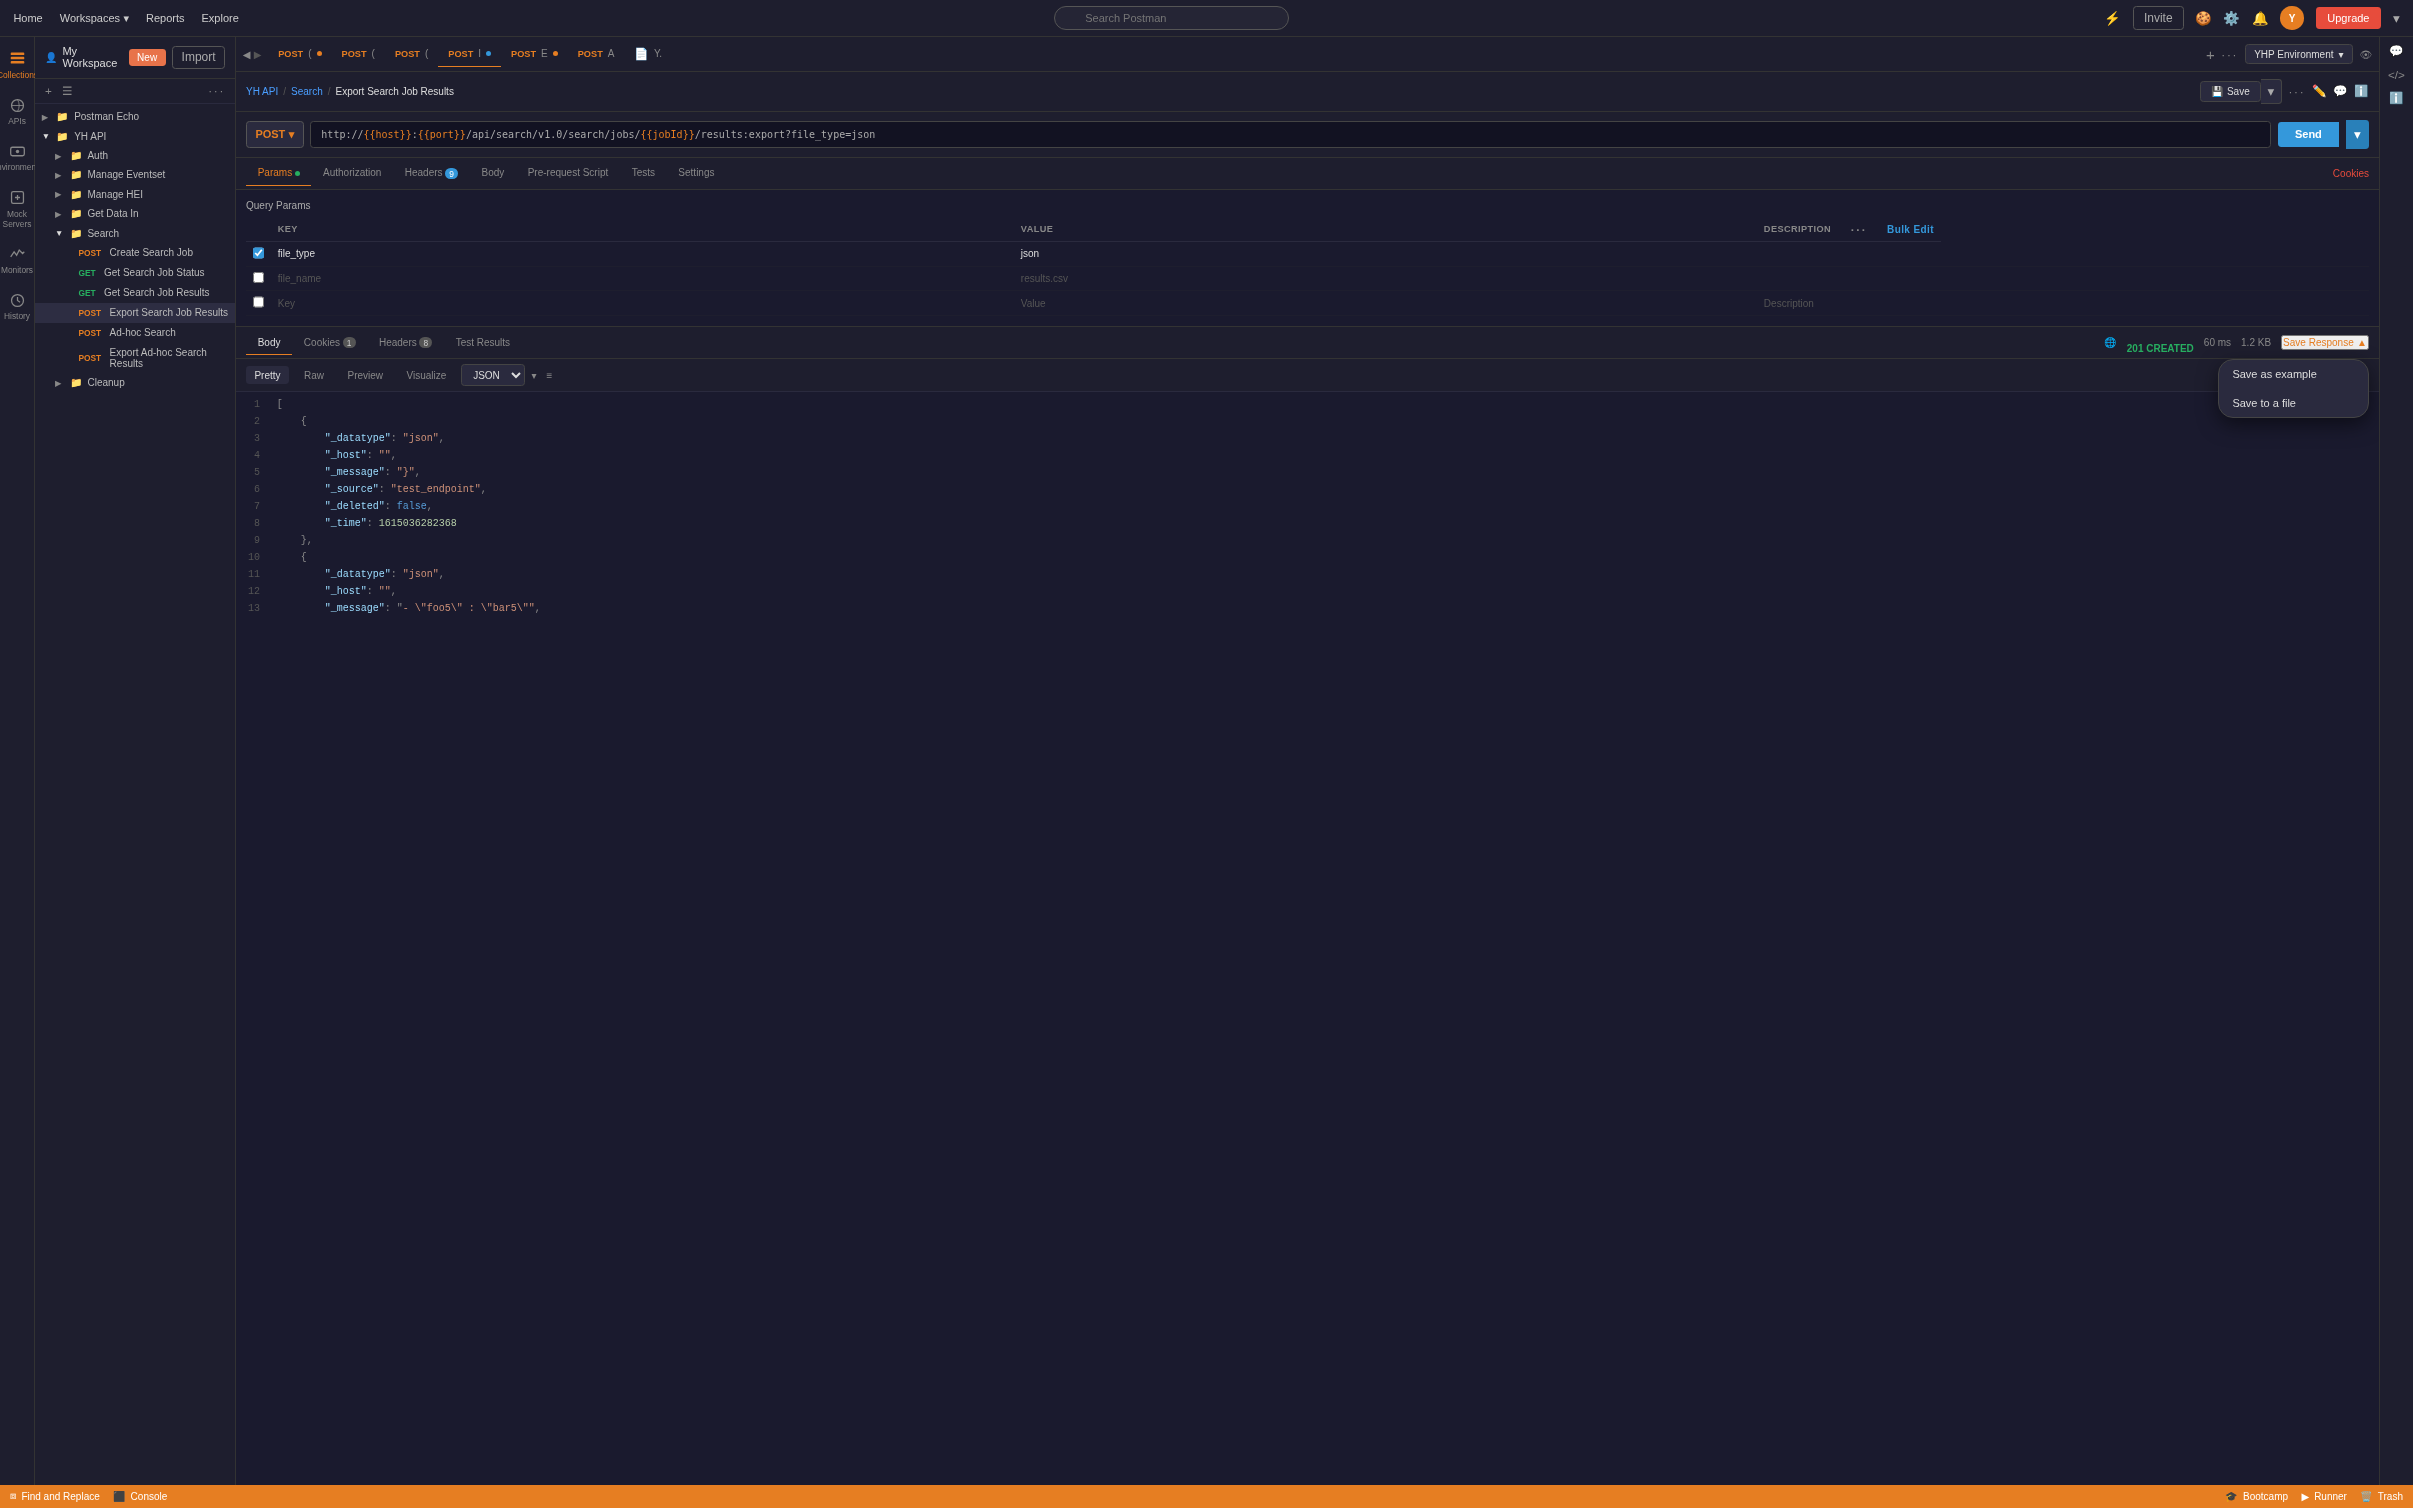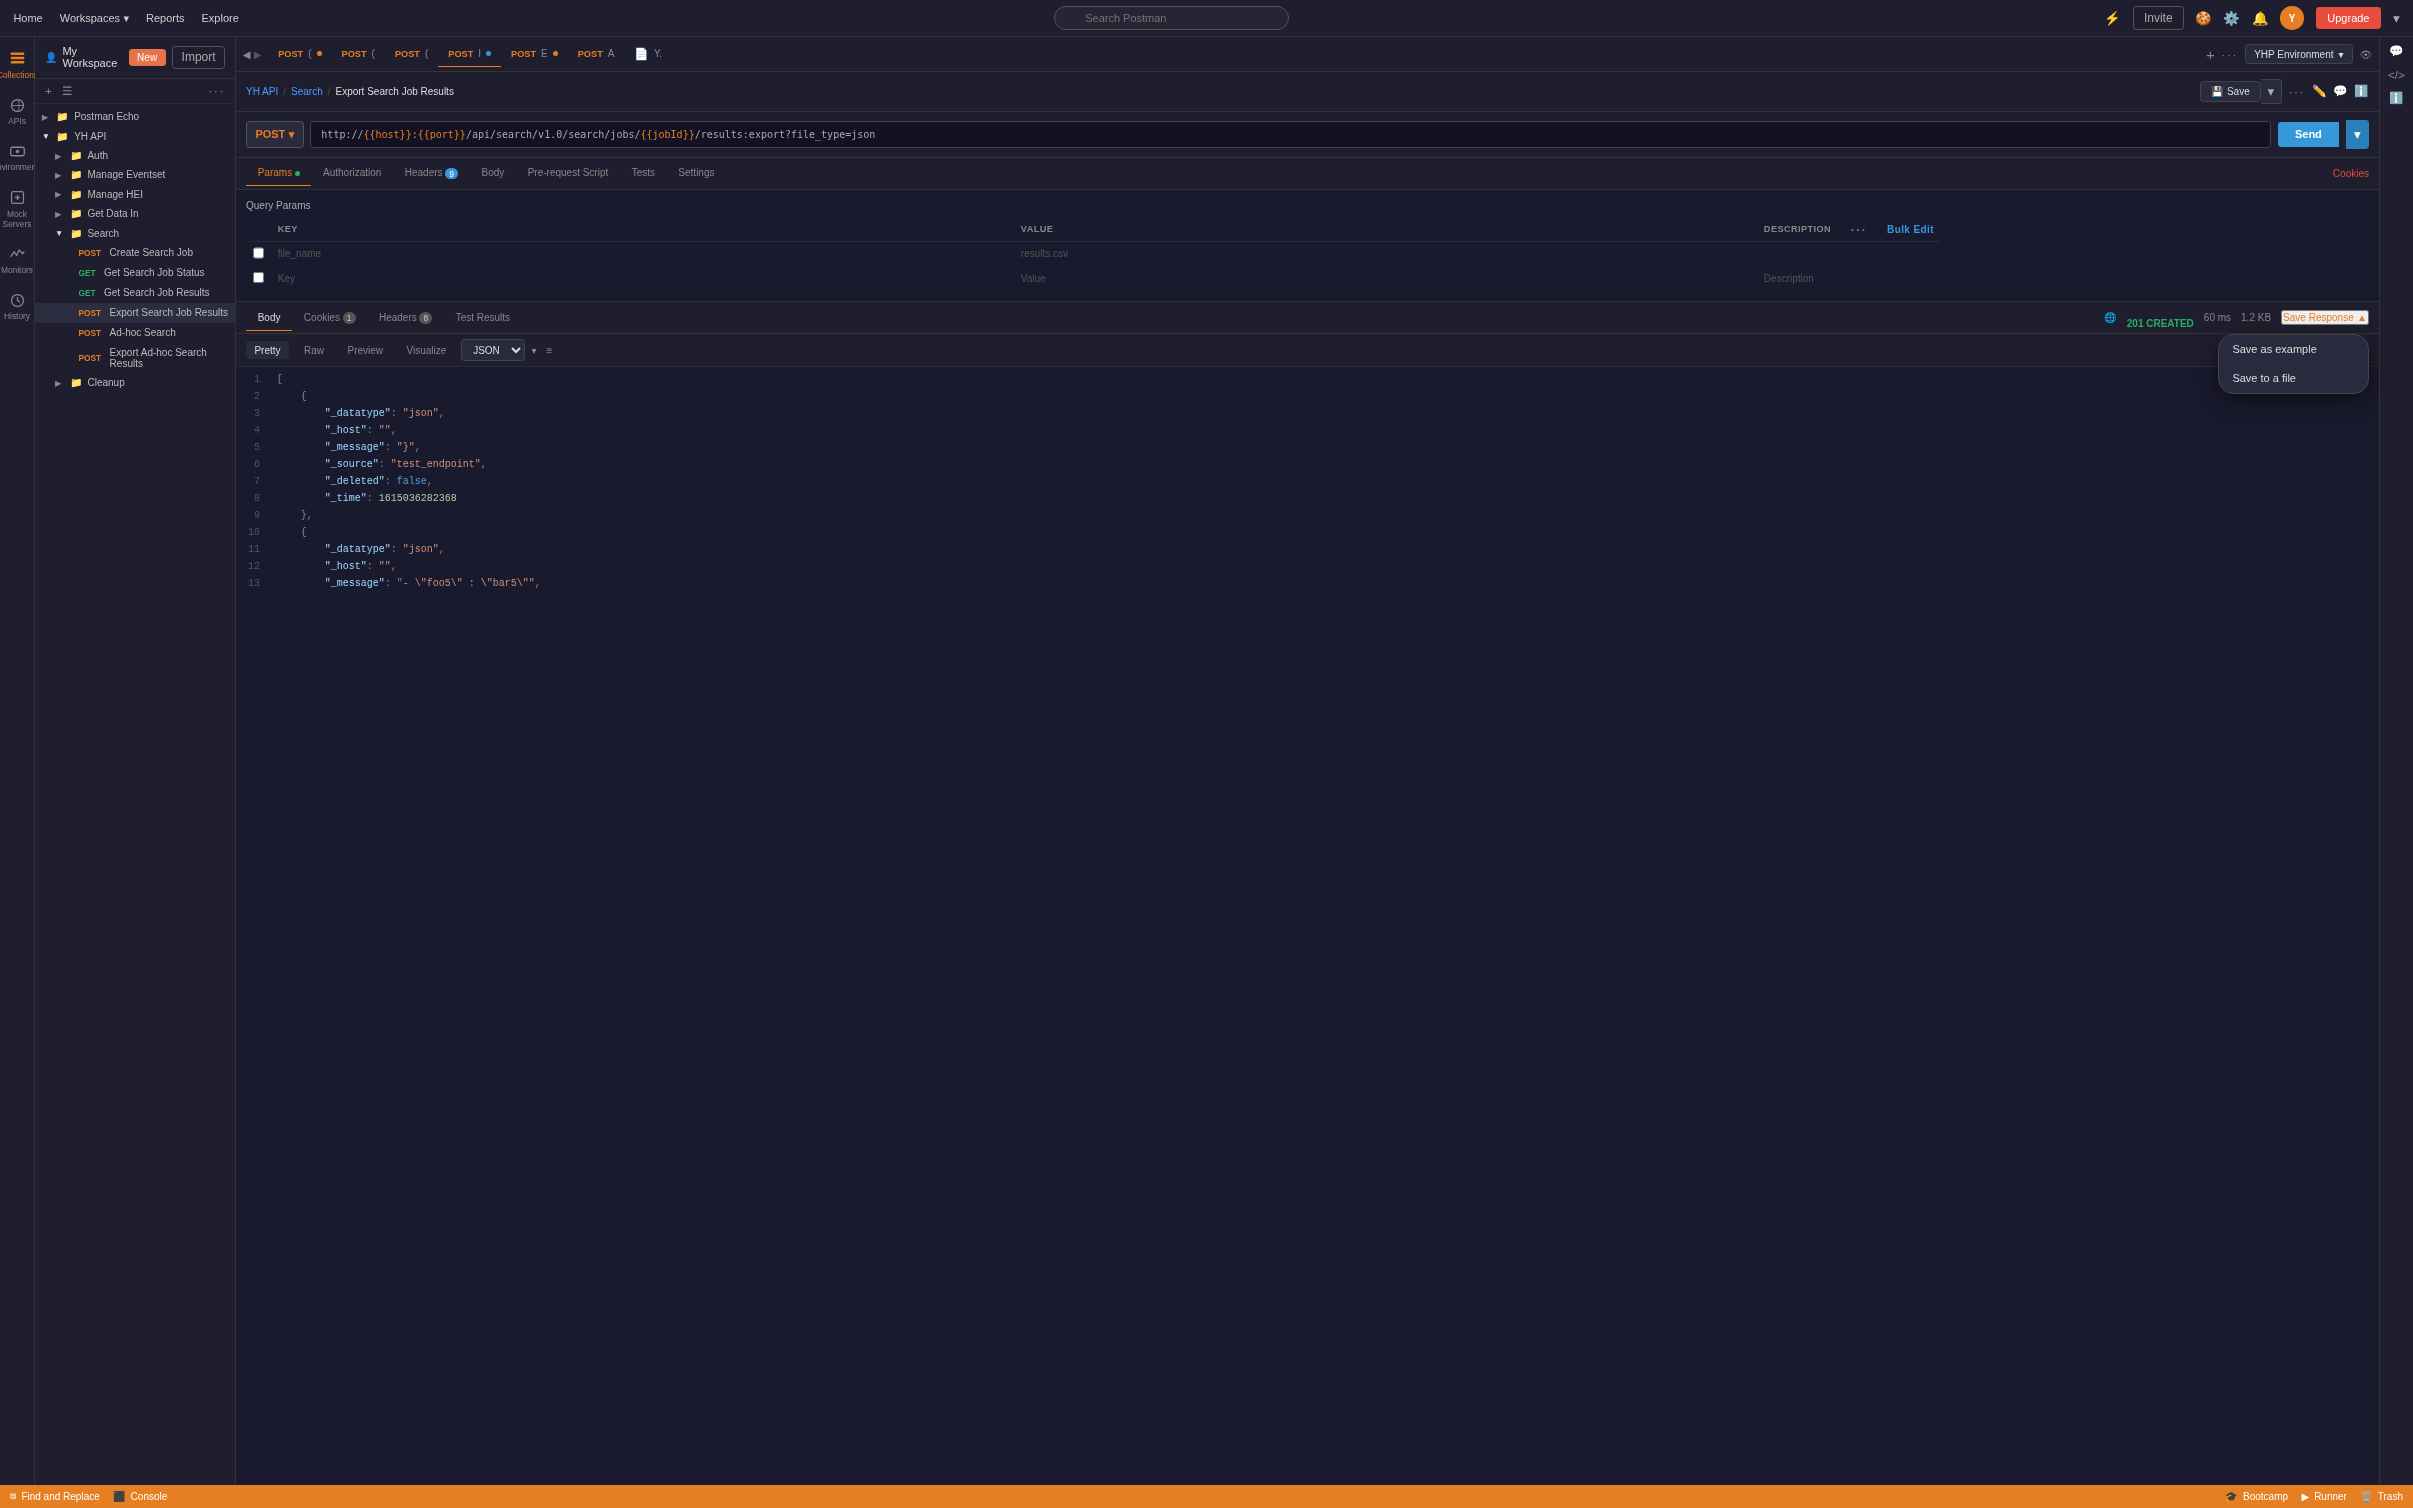--- a/index.html
+++ b/index.html
@@ -432,20 +432,26 @@
             <th class="val-col">VALUE</th>
             <th class="desc-col" style="display:flex;align-items:center;justify-content:space-between;">
               <span>DESCRIPTION</span>
               <span class="three-dots" style="margin-left:6.7px;">···</span>
               <span class="bulk-edit-btn" style="margin-left:6.7px;">Bulk Edit</span>
             </th>
           </tr>
         </thead>
         <tbody>
           <tr>
+            <td><input type="checkbox" class="checkbox" checked="" style=""></td>
+            <td><span class="param-key">file_type</span></td>
+            <td><span class="param-val">json</span></td>
+            <td><span class="param-placeholder"></span></td>
+          </tr>
+          <tr>
             <td><input type="checkbox" class="checkbox" style=""></td>
             <td><span class="param-placeholder">file_name</span></td>
             <td><span class="param-placeholder">results.csv</span></td>
             <td><span class="param-placeholder"></span></td>
           </tr>
           <tr>
             <td><input type="checkbox" class="checkbox" style=""></td>
             <td><span class="param-placeholder">Key</span></td>
             <td><span class="param-placeholder">Value</span></td>
             <td><span class="param-placeholder">Description</span></td>

